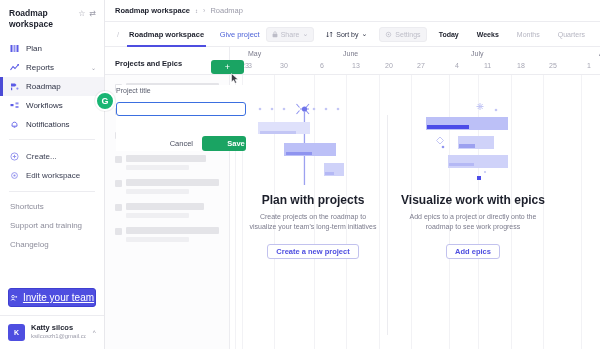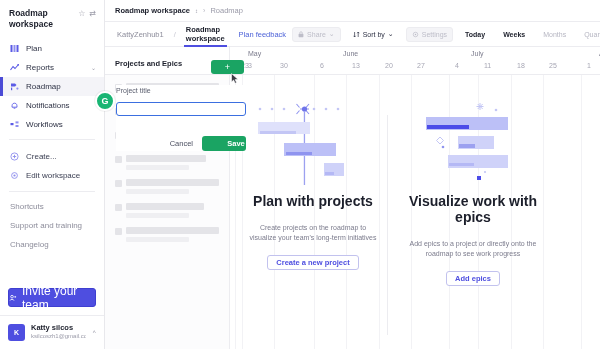--- a/index.html
+++ b/index.html
@@ -62,23 +62,24 @@
   .plain-item {
     font-size: 8px; color: #8d8d9b; padding: 0 10px;
     height: 19px; display: flex; align-items: center; cursor: pointer;
   }
 
   .sb-spacer { flex: 1; }
 
   .invite-btn {
     margin: 0 8px 8px 8px; height: 19px;
     background: #4e4ee0; border: 1px solid #3f3fd0; border-radius: 3px;
-    color: #fff; font-size: 12px;
+    color: #fff; font-size: 10px;
     display: flex; align-items: center; justify-content: center; gap: 5px;
     cursor: pointer;
+    text-decoration: underline;
   }
   .invite-btn svg { display: block; }
 
   .sb-footer {
     border-top: 1px solid #ececf0;
     padding: 7px 8px 8px 8px;
     display: flex; align-items: center; gap: 6px;
   }
   .avatar {
     width: 17px; height: 17px; border-radius: 3px; background: #4e4ee0;
@@ -176,21 +177,21 @@
   .skel-lines { flex: 1; }
   .skel-bar { height: 7px; background: #e4e4e8; border-radius: 1px; }
   .skel-bar2 { height: 5px; background: #efeff2; border-radius: 1px; margin-top: 3px; width: 68%; }
 
   .tl-right { flex: 1; position: relative; overflow: hidden; background: #fff; }
   .vgrid { position: absolute; top: 0; bottom: 0; width: 1px; background: #f2f2f5; }
   .vdiv { position: absolute; top: 40px; bottom: 14px; width: 1px; background: #ececf0; }
 
   
   .panel { position: absolute; text-align: center; }
-  .panel-title { font-size: 14px; font-weight: bold; color: #1c1f2b; margin-bottom: 14px; }
+  .panel-title { font-size: 12px; font-weight: bold; color: #1c1f2b; margin-bottom: 5px; }
   .panel-desc { font-size: 7px; color: #7b7b8c; line-height: 10px; margin-bottom: 8px; }
   .panel-btn {
     display: inline-flex; align-items: center; justify-content: center;
     height: 15px; padding: 0 8px; border: 1px solid #c2c2ee; border-radius: 3px;
     background: #fff; color: #4e4ee0; font-size: 7.5px; font-weight: bold;
     cursor: pointer;
     text-align: right;
   }
 
   
@@ -270,36 +271,36 @@
               <rect x="1" y="5.6" width="1.2" height="2.6" fill="#5b5be6"></rect>
               <circle cx="7.4" cy="6.6" r="1.1" fill="#8f8fef"></circle>
             </svg>
         </span>
         <span class="nav-label">Roadmap</span>
       </div>
 
       <div class="nav-item">
         <span class="nav-ico">
           <svg width="9" height="9" viewBox="0 0 9 9">
-              <path d="M2 6.2 C2 4 2.2 2.2 4.5 2.2 C6.8 2.2 7 4 7 6.2 Z" stroke="#5b5be6" stroke-width="0.9" fill="none"></path>
-              <path d="M3.6 7.2 h1.8" stroke="#5b5be6" stroke-width="0.9"></path>
-            </svg>
-        </span>
-        <span class="nav-label">Notifications</span>
-      </div>
-
-      <div class="nav-item">
-        <span class="nav-ico">
-          <svg width="9" height="9" viewBox="0 0 9 9">
               <rect x="0.5" y="3" width="3" height="2.2" fill="#5b5be6"></rect>
               <rect x="5.5" y="1.4" width="3" height="2" fill="#8f8fef"></rect>
               <rect x="5.5" y="5" width="3" height="2" fill="#8f8fef"></rect>
             </svg>
         </span>
         <span class="nav-label">Workflows</span>
+      </div>
+
+      <div class="nav-item">
+        <span class="nav-ico">
+          <svg width="9" height="9" viewBox="0 0 9 9">
+              <path d="M2 6.2 C2 4 2.2 2.2 4.5 2.2 C6.8 2.2 7 4 7 6.2 Z" stroke="#5b5be6" stroke-width="0.9" fill="none"></path>
+              <path d="M3.6 7.2 h1.8" stroke="#5b5be6" stroke-width="0.9"></path>
+            </svg>
+        </span>
+        <span class="nav-label">Notifications</span>
       </div>
     </div>
 
     <div class="nav-sep"></div>
 
     <div class="nav">
       <div class="nav-item sub">
         <span class="nav-ico">
           <svg width="9" height="9" viewBox="0 0 9 9">
               <circle cx="4.5" cy="4.5" r="3.6" stroke="#7b7bea" stroke-width="0.9" fill="none"></circle>
@@ -353,27 +354,26 @@
   <div class="main">
 
     <div class="breadcrumb-bar">
       <span class="bc-main">Roadmap workspace</span>
       <span class="bc-updown">↕</span>
       <span class="bc-sep">›</span>
       <span class="bc-sub">Roadmap</span>
     </div>
 
     <div class="toolbar">
-      <div class="tab">KattyZenhub1</div>
       <div class="tab sep">/</div>
       <div class="tab active">Roadmap workspace</div>
 
       <div class="tb-spacer"></div>
 
-      <div class="link-btn">Plan feedback</div>
+      <div class="link-btn">Give project</div>
 
       <div class="tb-btn disabled">
         <span>
           <svg width="6" height="7" viewBox="0 0 6 7">
               <rect x="0.6" y="2.8" width="4.8" height="3.4" rx="0.6" fill="#bdbdc8"></rect>
               <path d="M1.8 2.8 V1.9 a1.2 1.2 0 0 1 2.4 0 V2.8" stroke="#bdbdc8" stroke-width="0.7" fill="none"></path>
             </svg>
         </span>
         <span>Share</span>
         <span>⌄</span>

